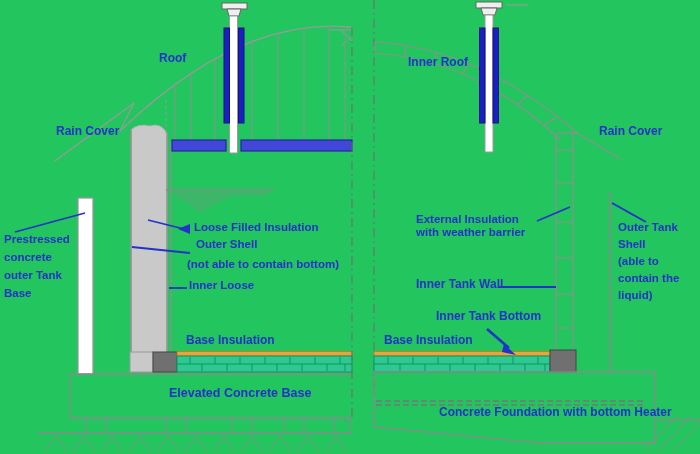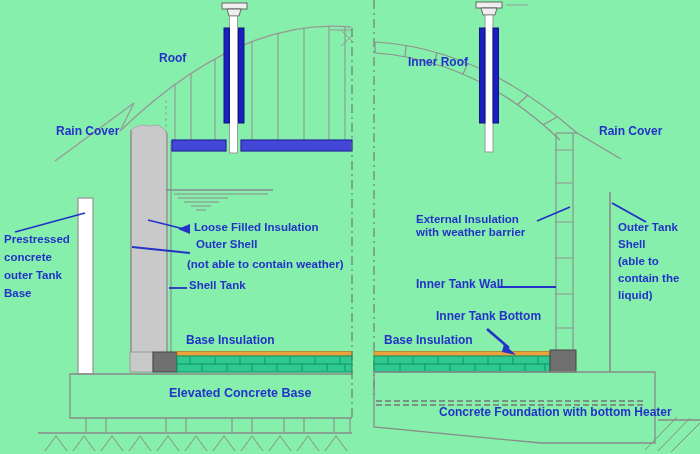--- a/index.html
+++ b/index.html
@@ -1,16 +1,16 @@
 <!DOCTYPE html>
 <html><head>
 <meta charset="utf-8">
 <style>
   html,body{margin:0;padding:0;background:#fff;}
-  .stage{position:relative;width:700px;height:454px;background:#86efac;overflow:hidden;
+  .stage{position:relative;width:700px;height:454px;background:#22c55e;overflow:hidden;
          font-family:"Liberation Sans",sans-serif;}
   .stage svg{position:absolute;left:0;top:0;}
   .lbl{position:absolute;color:#2432c8;font-weight:bold;white-space:nowrap;line-height:1.1;}
   .sz11{font-size:11.5px;}
   .sz12{font-size:12px;}
   .sz125{font-size:12.5px;}
   .multi div{white-space:nowrap;}
   .lh18 div{line-height:18px;}
   .lh13 div{line-height:13px;}
   .lh17 div{line-height:17px;}
@@ -132,22 +132,22 @@
     <polygon points="504,344 516,355 502,352" fill="#2432c8" stroke="none"></polygon>
   </g>
 </svg>
 
 <div class="lbl sz12" style="left:159px;top:52px;">Roof</div>
 <div class="lbl sz12" style="left:56px;top:125px;">Rain Cover</div>
 <div class="lbl sz12" style="left:408px;top:56px;">Inner Roof</div>
 <div class="lbl sz12" style="left:599px;top:125px;">Rain Cover</div>
 <div class="lbl sz11" style="left:194px;top:221px;">Loose Filled Insulation</div>
 <div class="lbl sz11" style="left:196px;top:238px;">Outer Shell</div>
-<div class="lbl sz11" style="left:187px;top:258px;">(not able to contain weather)</div>
-<div class="lbl sz11" style="left:189px;top:279px;">Shell Tank</div>
+<div class="lbl sz11" style="left:187px;top:258px;">(not able to contain bottom)</div>
+<div class="lbl sz11" style="left:189px;top:279px;">Inner Loose</div>
 
 <div class="lbl sz11 multi lh18" style="left:4px;top:230px;">
   <div>Prestressed</div>
   <div>concrete</div>
   <div>outer Tank</div>
   <div>Base</div>
 </div>
 
 <div class="lbl sz11 multi lh13" style="left:416px;top:213px;">
   <div>External Insulation</div>

